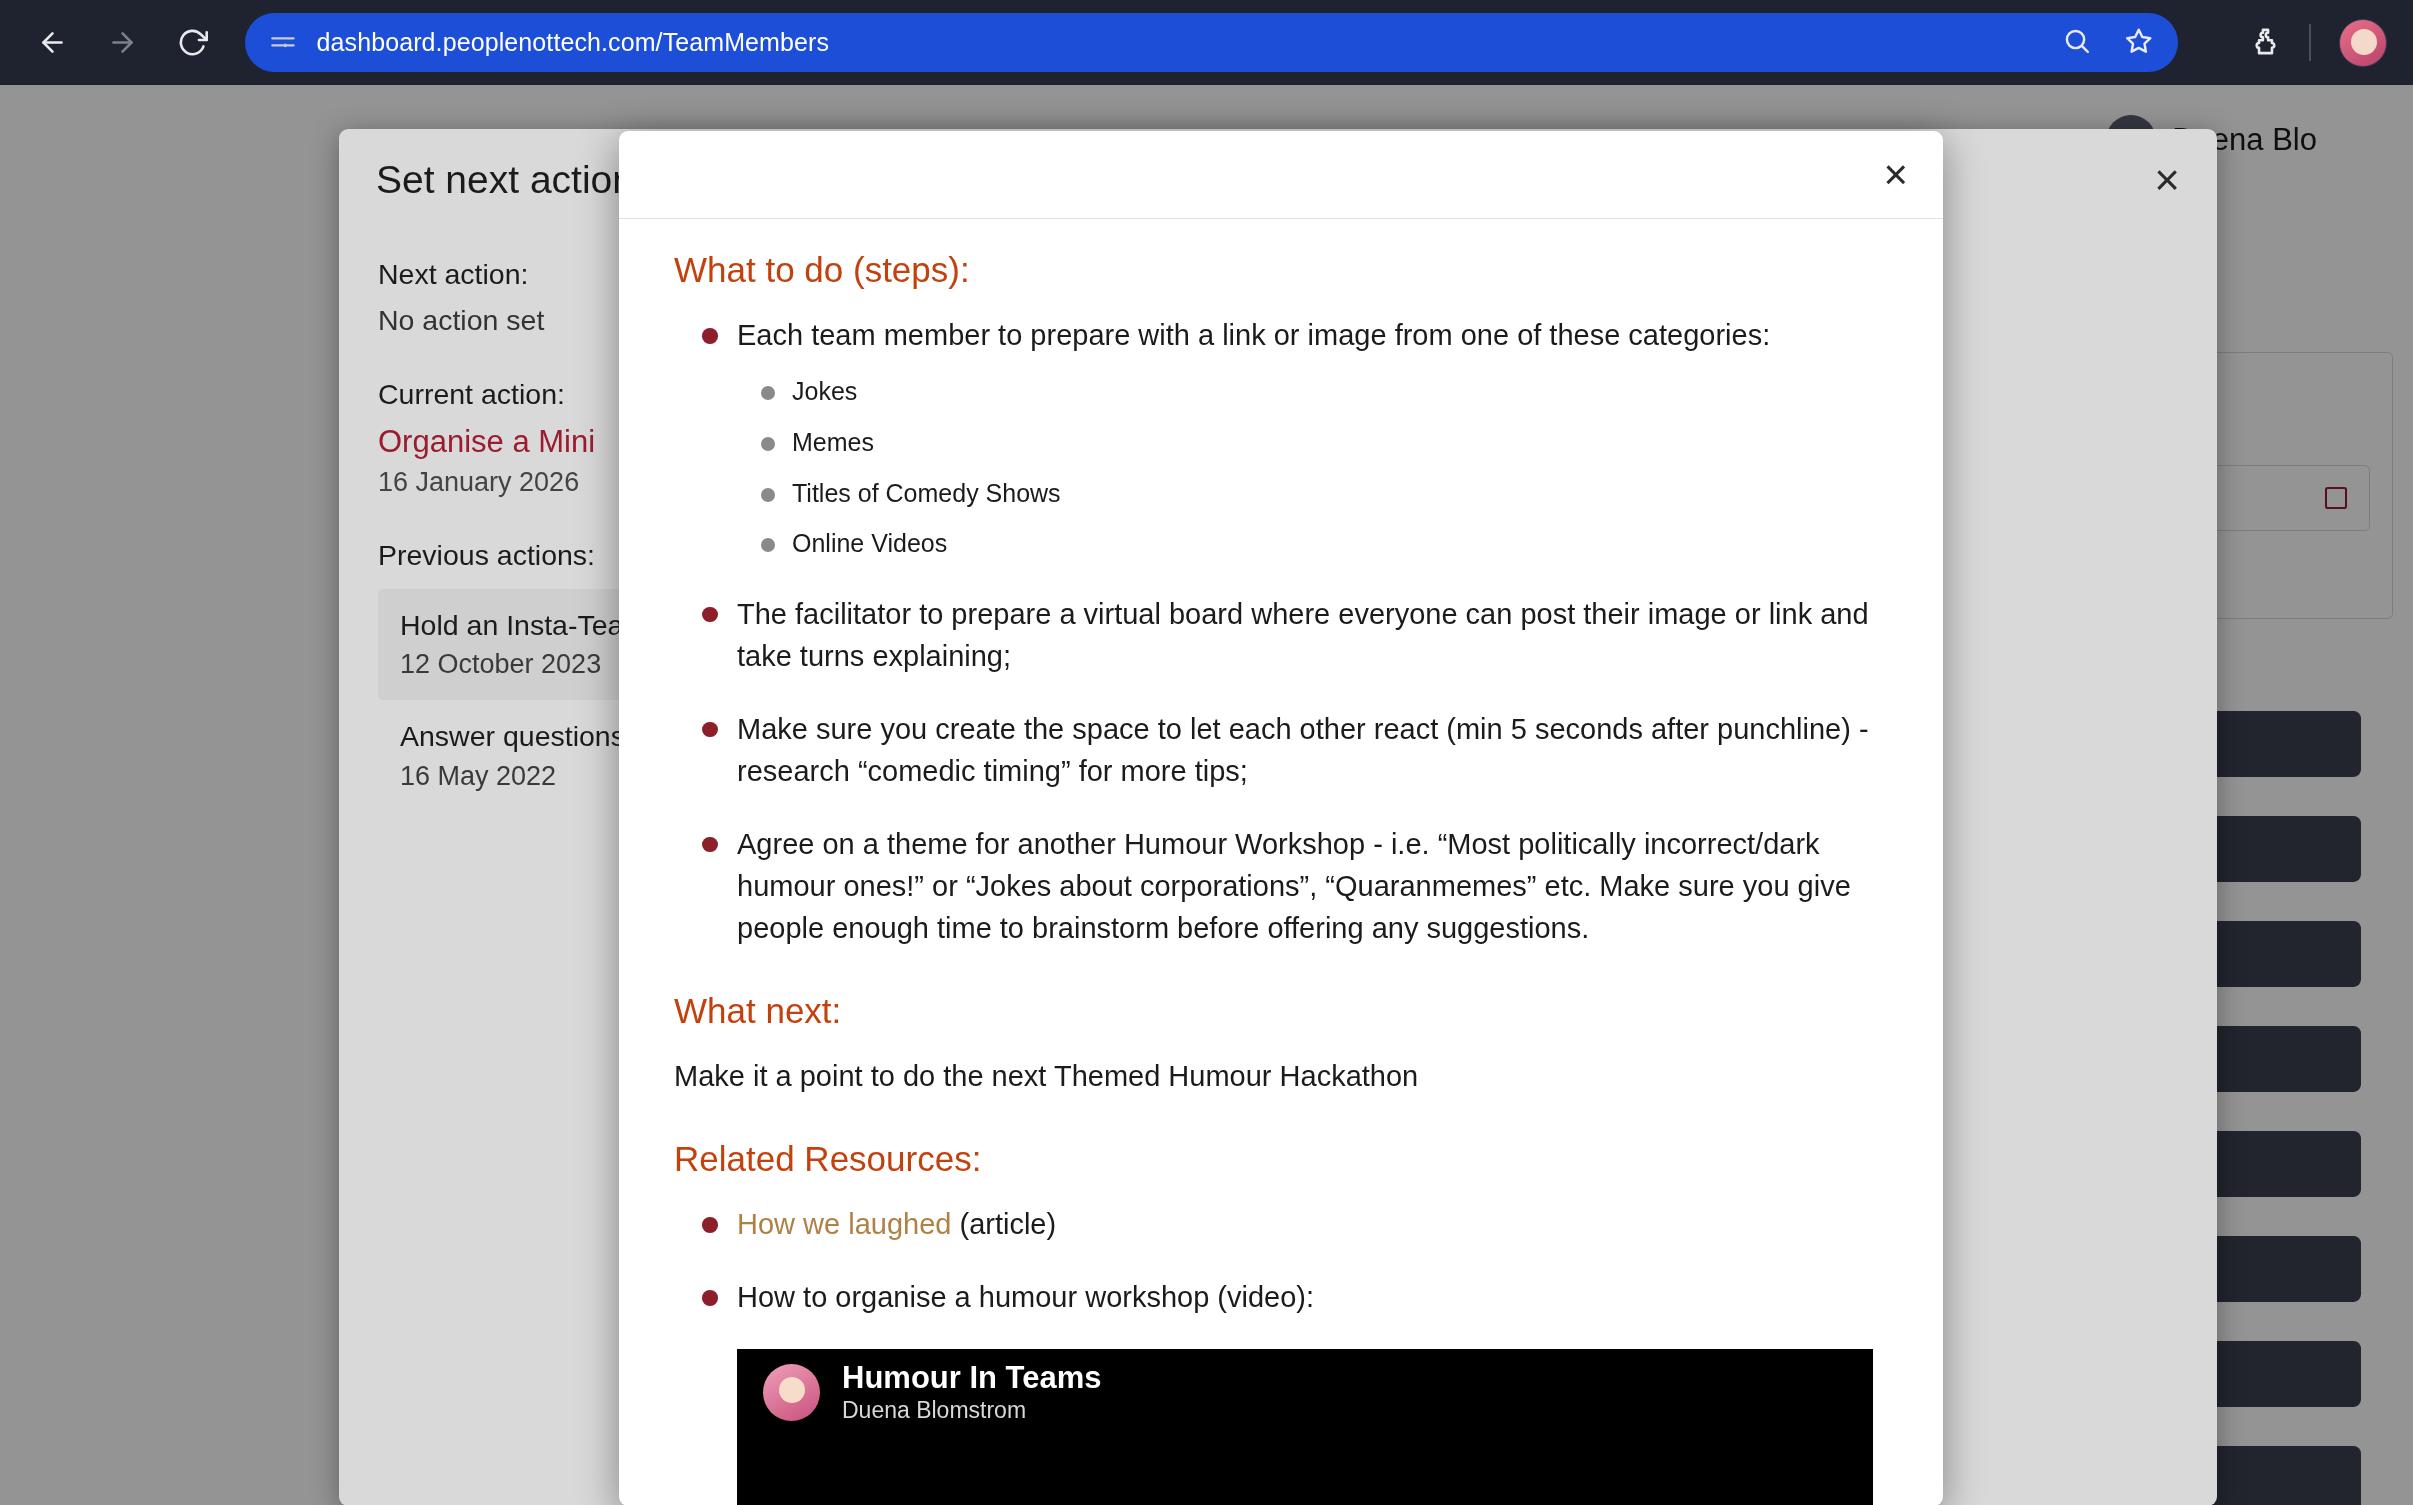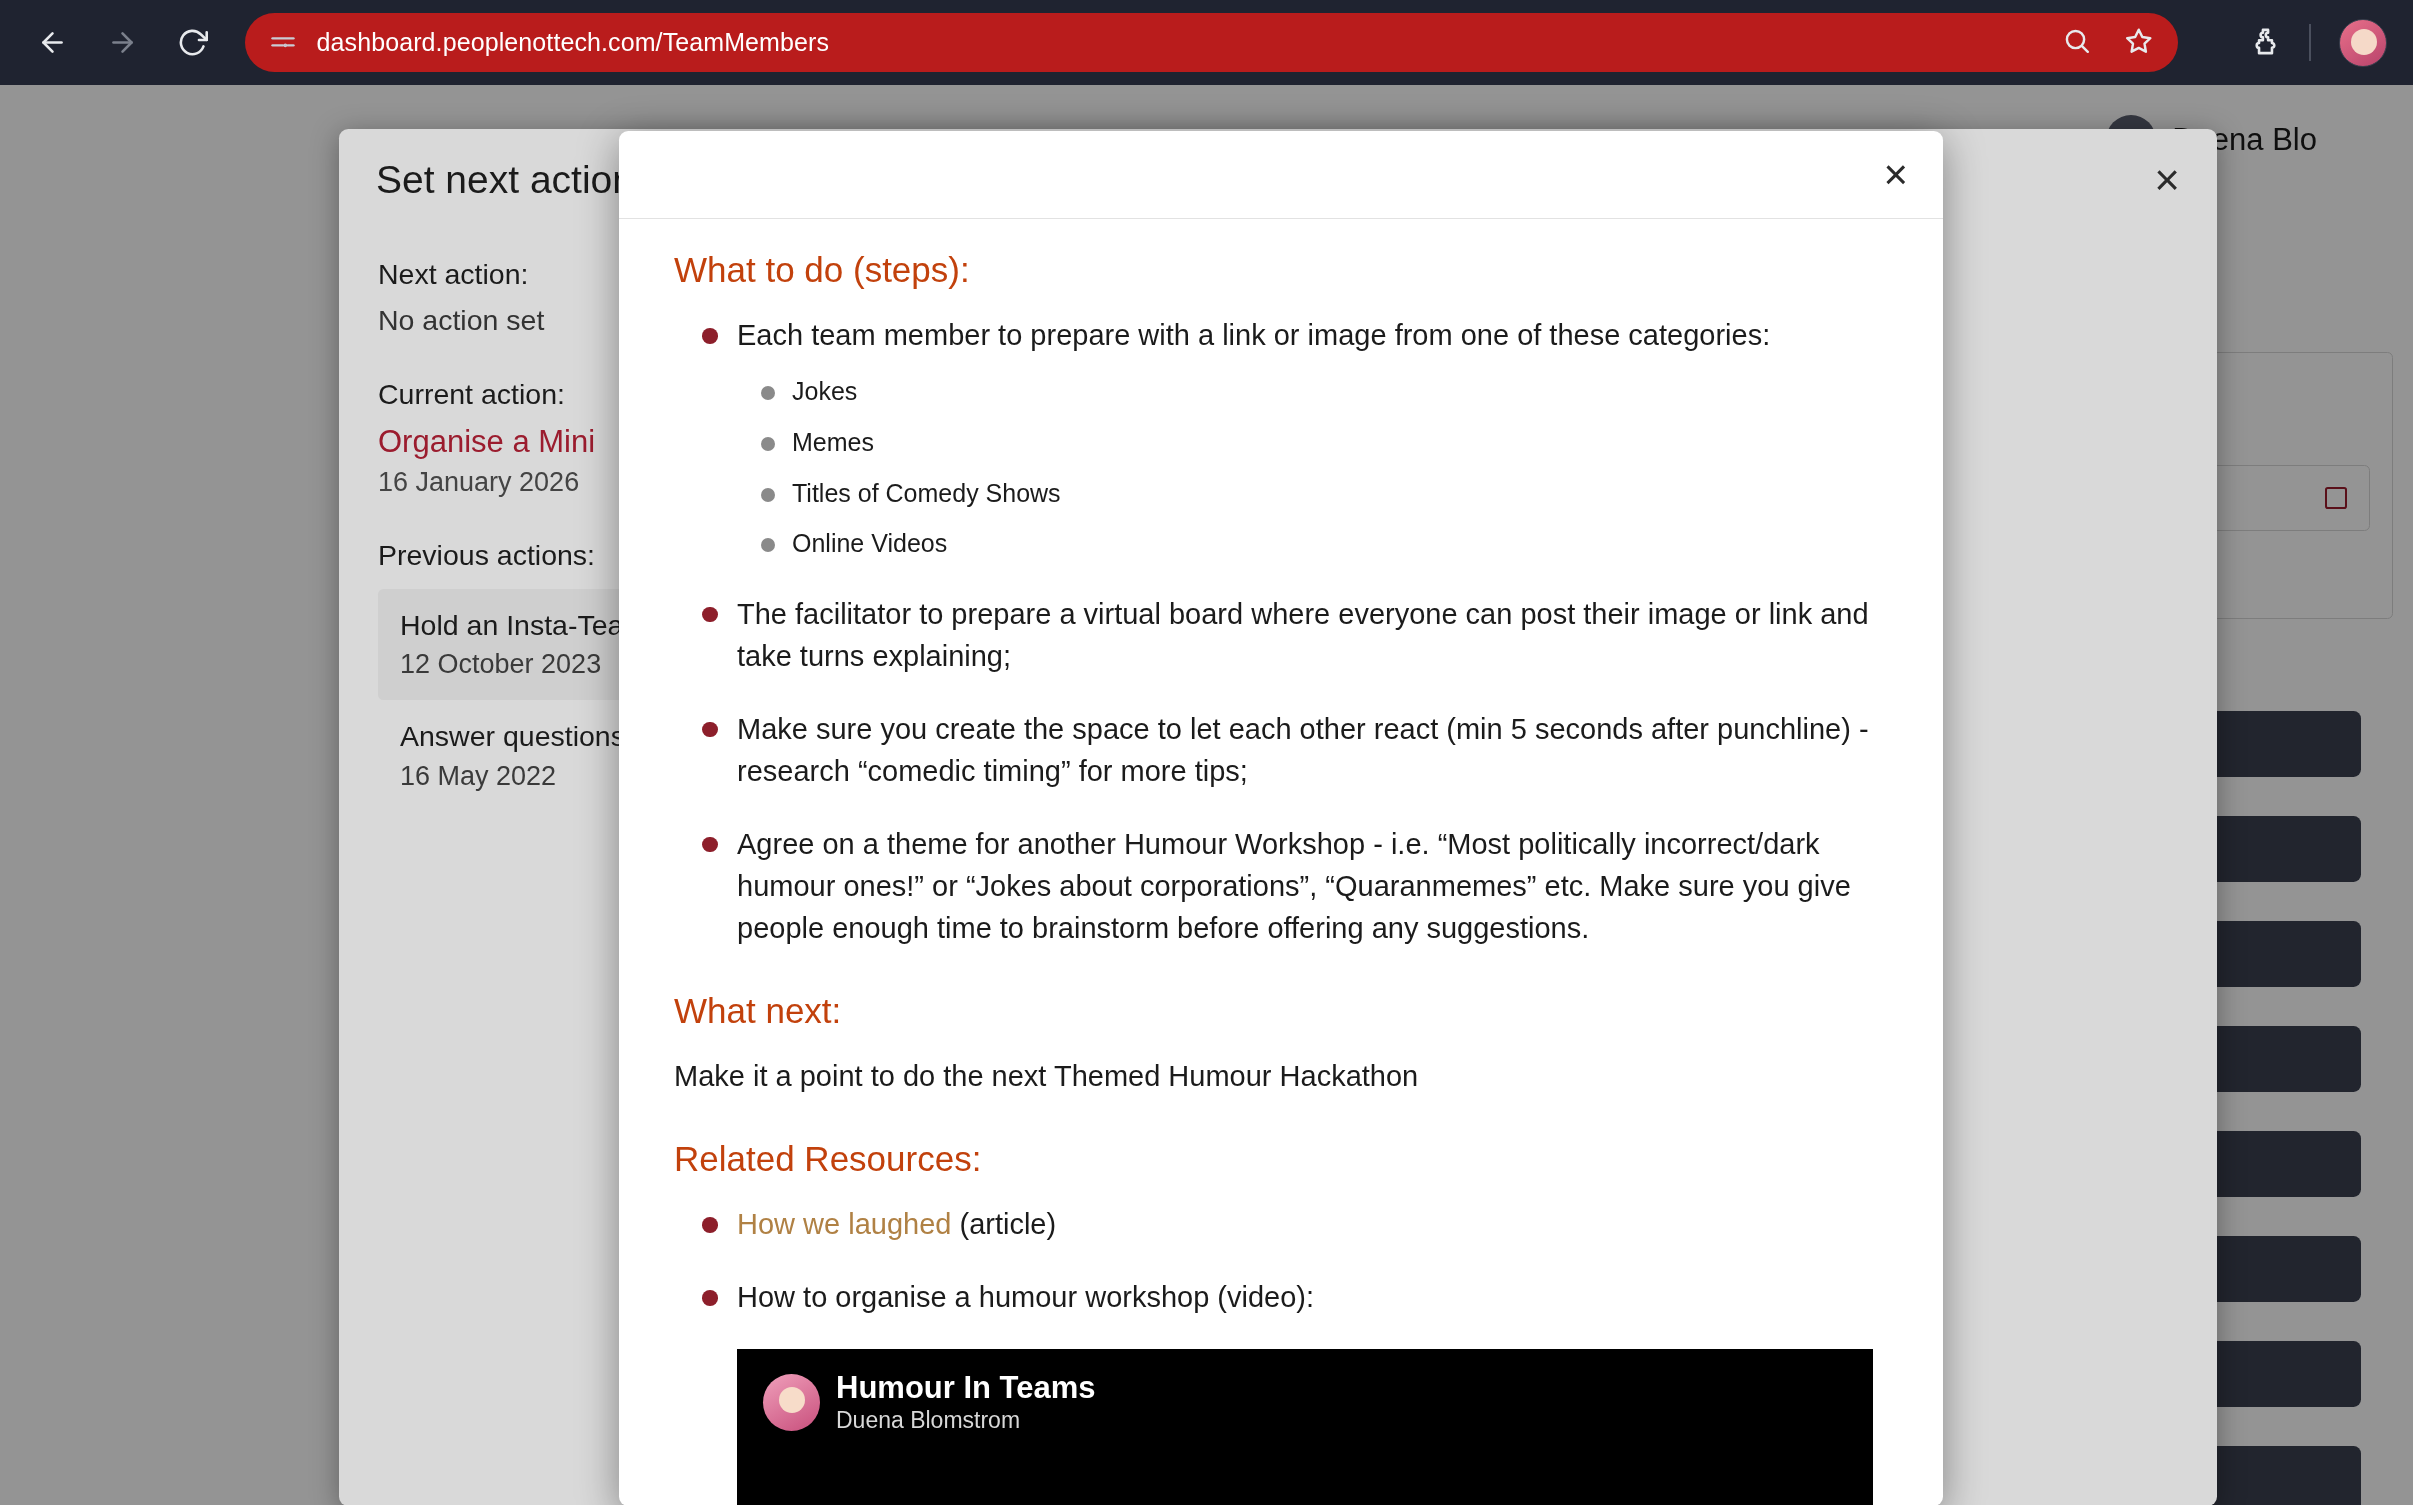--- a/index.html
+++ b/index.html
@@ -28,21 +28,21 @@
     border-radius: 50%;
     color: #e8eaed;
   }
   .nav-btn.disabled { color: #7b808c; }
   .nav-btn svg { display: block; }
 
   .omnibox {
     flex: 0 0 auto;
     width: 1933px;
     height: 59px;
-    background: #b91c1c;
+    background: #1d4ed8;
     border-radius: 29.5px;
     display: flex;
     align-items: center;
     padding: 0 24px;
     gap: 20px;
     margin-left: 7.4px;
   }
   .omnibox .site-info { color: #c9ccd4; display: flex; align-items: center; }
   .omnibox .url {
     color: #ffffff;
@@ -349,22 +349,22 @@
     margin-left: 63px;
     width: 1136px;
     height: 387px;
     background: #000000;
     position: relative;
     overflow: hidden;
   }
   .video-top {
     display: flex;
     align-items: center;
-    gap: 16px;
-    padding: 22px 26px 0 26px;
+    gap: 22px;
+    padding: 12px 26px 0 26px;
   }
   .video-avatar {
     width: 57px; height: 57px;
     border-radius: 50%;
     background: linear-gradient(150deg,#f0a0bb,#c84f7c);
     position: relative;
     overflow: hidden;
   }
   .video-avatar::after {
     content:"";

